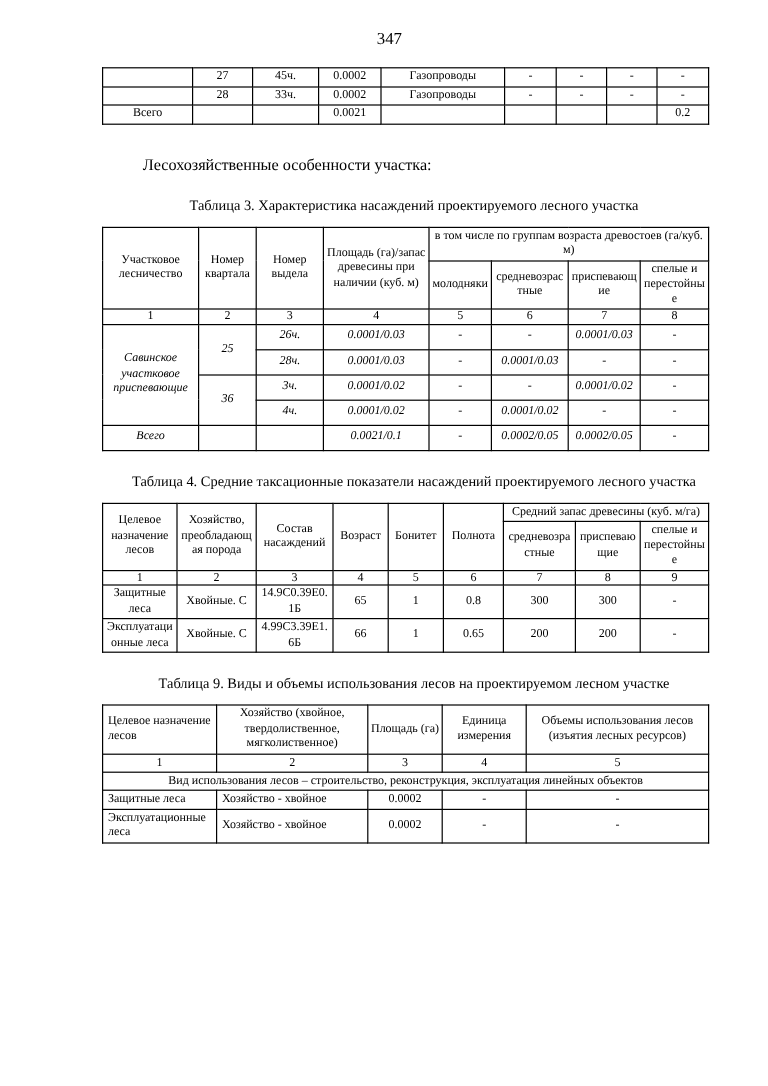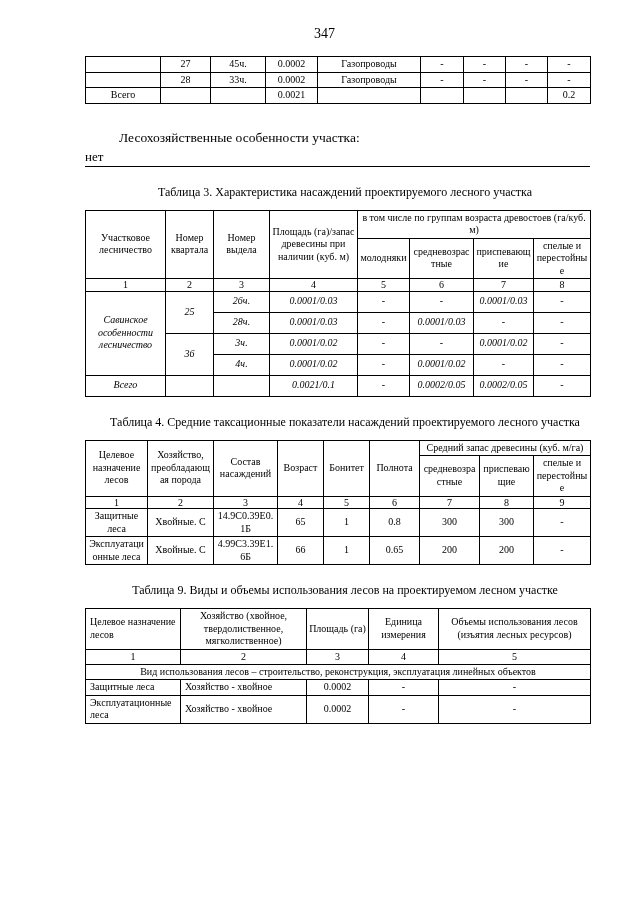--- a/index.html
+++ b/index.html
@@ -102,21 +102,20 @@
       <td></td>
       <td></td>
       <td></td>
       <td>0.2</td>
     </tr>
   </tbody>
     </table>
 
   <div class="notes">
     <div class="note-heading">Лесохозяйственные особенности участка:</div>
-    <div class="note-answer"><span>нет</span></div>
   </div>
 
   <div class="table-title">Таблица 3. Характеристика насаждений проектируемого лесного участка</div>
   <table class="tbl t3">
     <colgroup>
       <col style="width:80px">
         <col style="width:48px">
         <col style="width:56px">
         <col style="width:88px">
       <col style="width:52px">
@@ -142,21 +141,21 @@
       <td>1</td>
       <td>2</td>
       <td>3</td>
       <td>4</td>
       <td>5</td>
       <td>6</td>
       <td>7</td>
       <td>8</td>
     </tr>
     <tr class="datarow">
-      <td rowspan="4">Савинское особенности лесничество</td>
+      <td rowspan="4">Савинское участковое приспевающие</td>
       <td rowspan="2">25</td>
       <td>26ч.</td>
       <td>0.0001/0.03</td>
       <td>-</td>
       <td>-</td>
       <td>0.0001/0.03</td>
       <td>-</td>
     </tr>
     <tr class="datarow">
       <td>28ч.</td>

